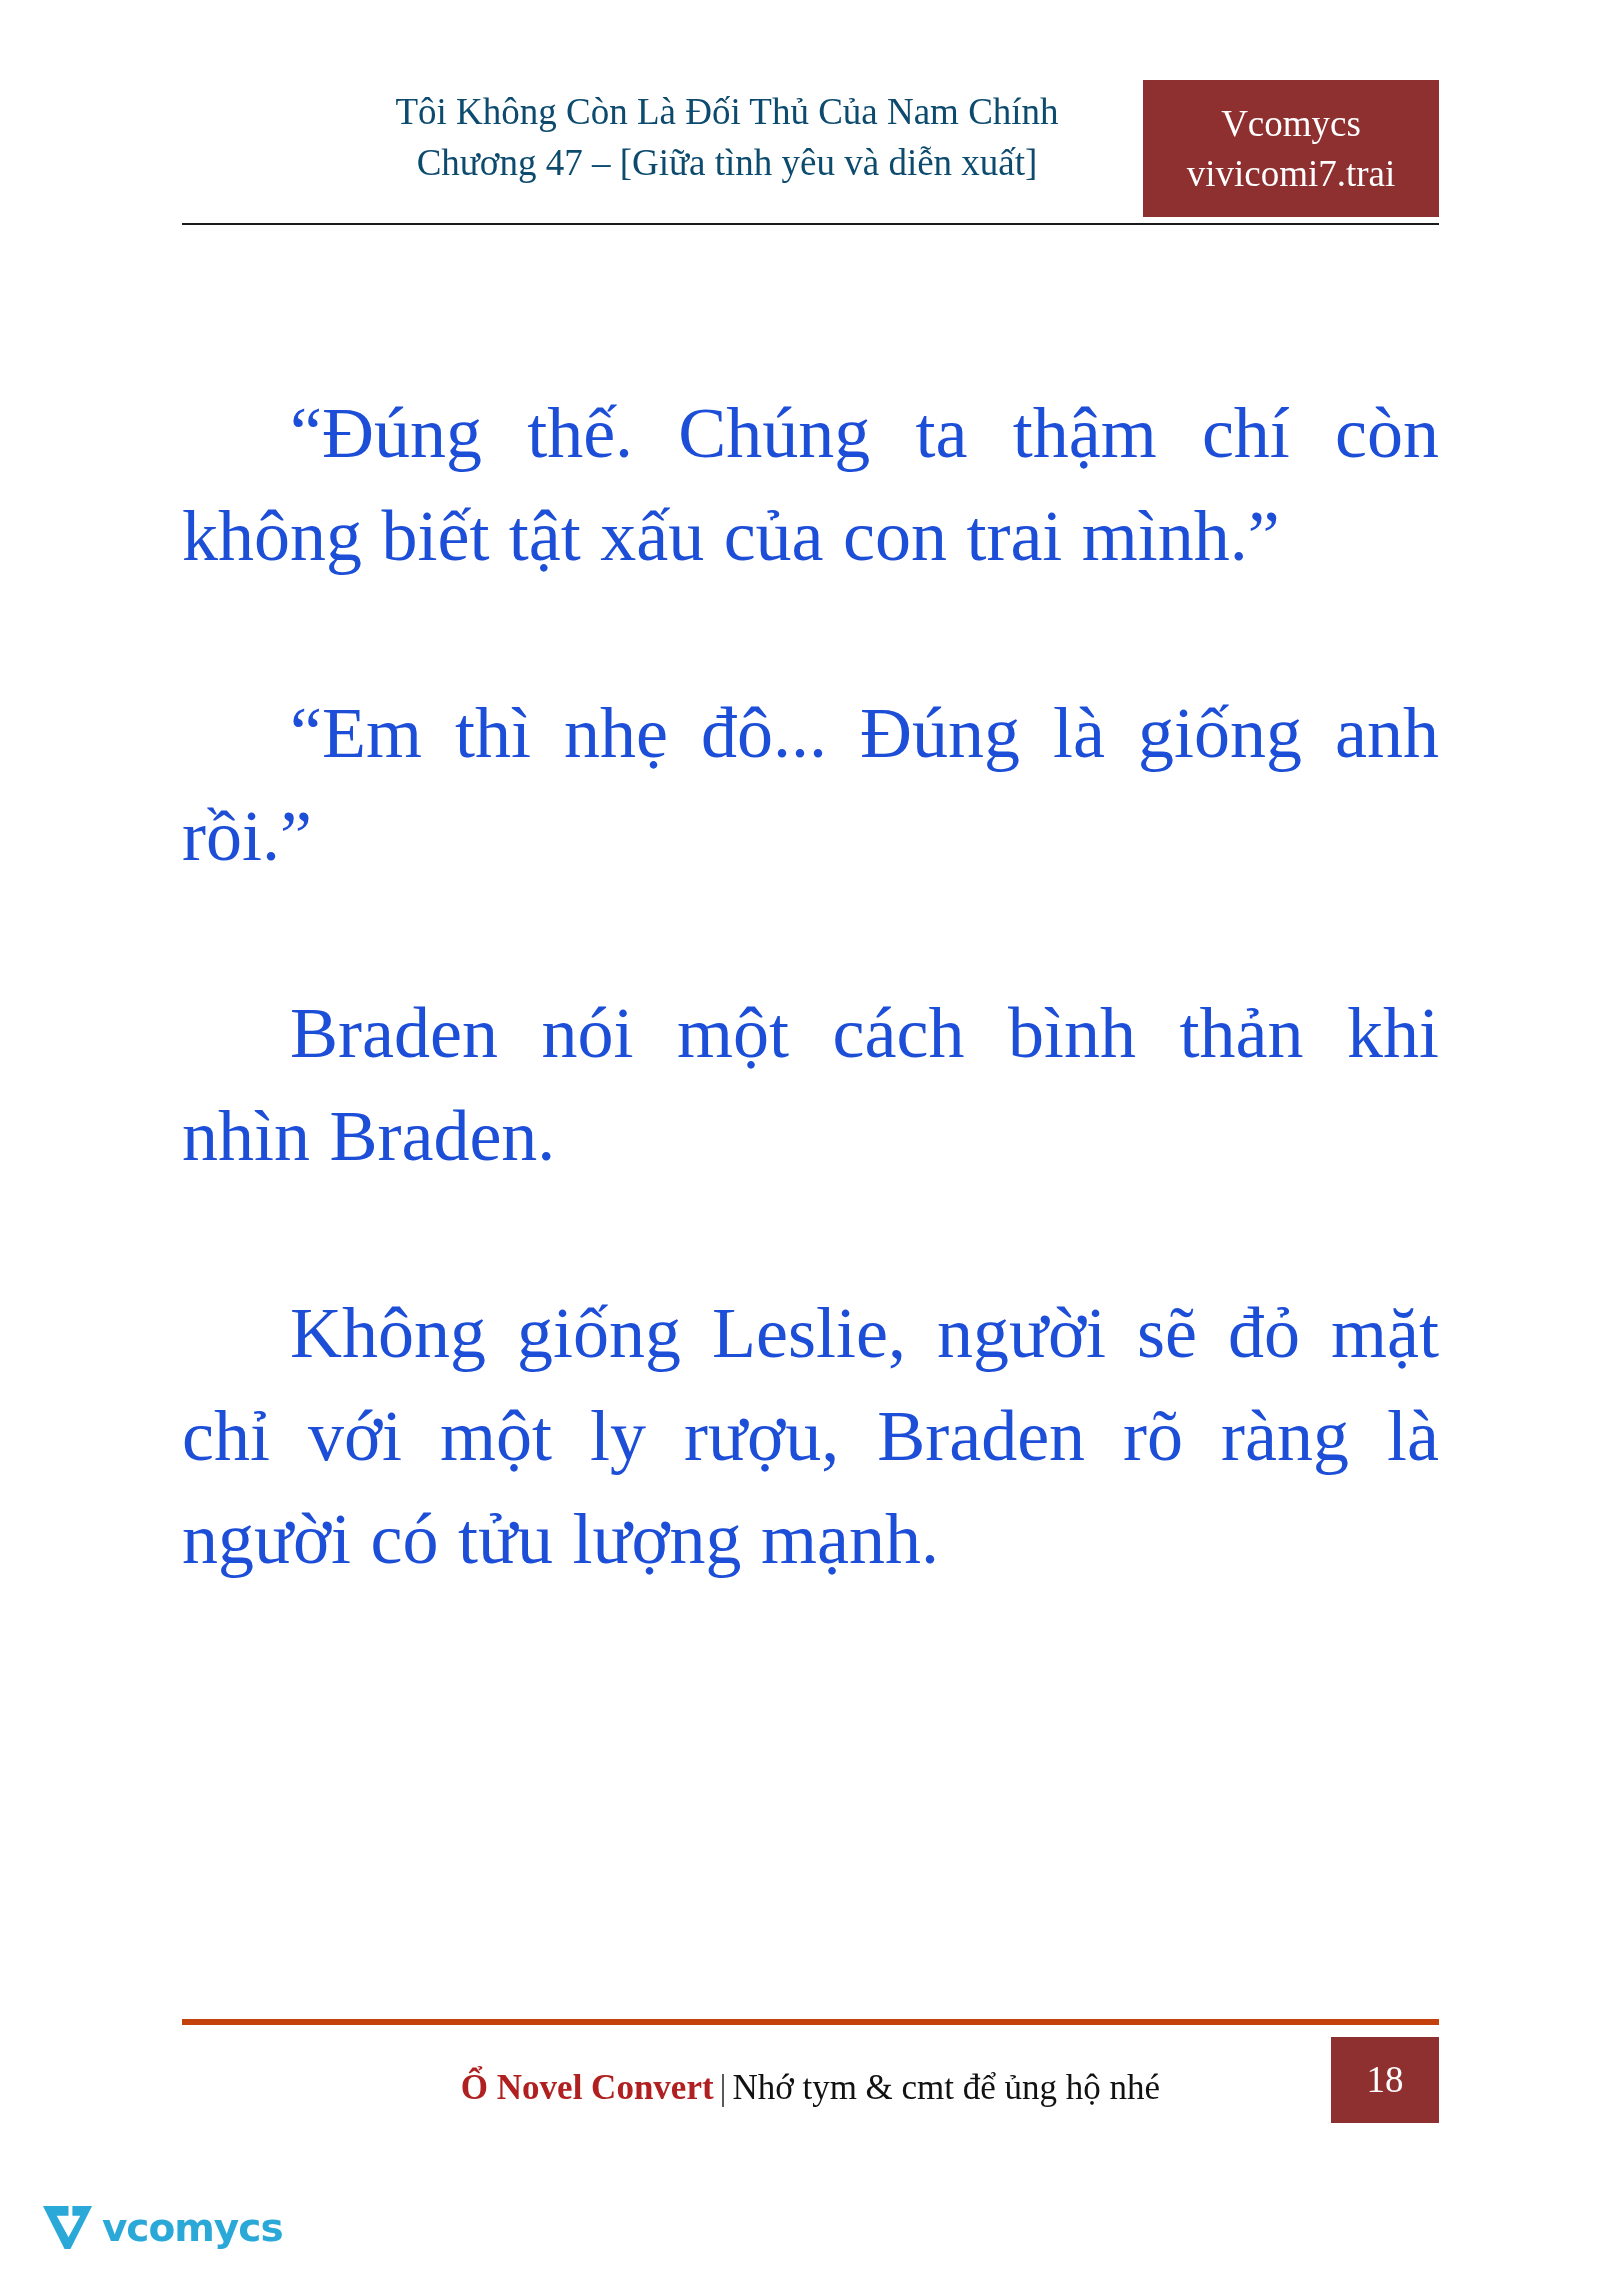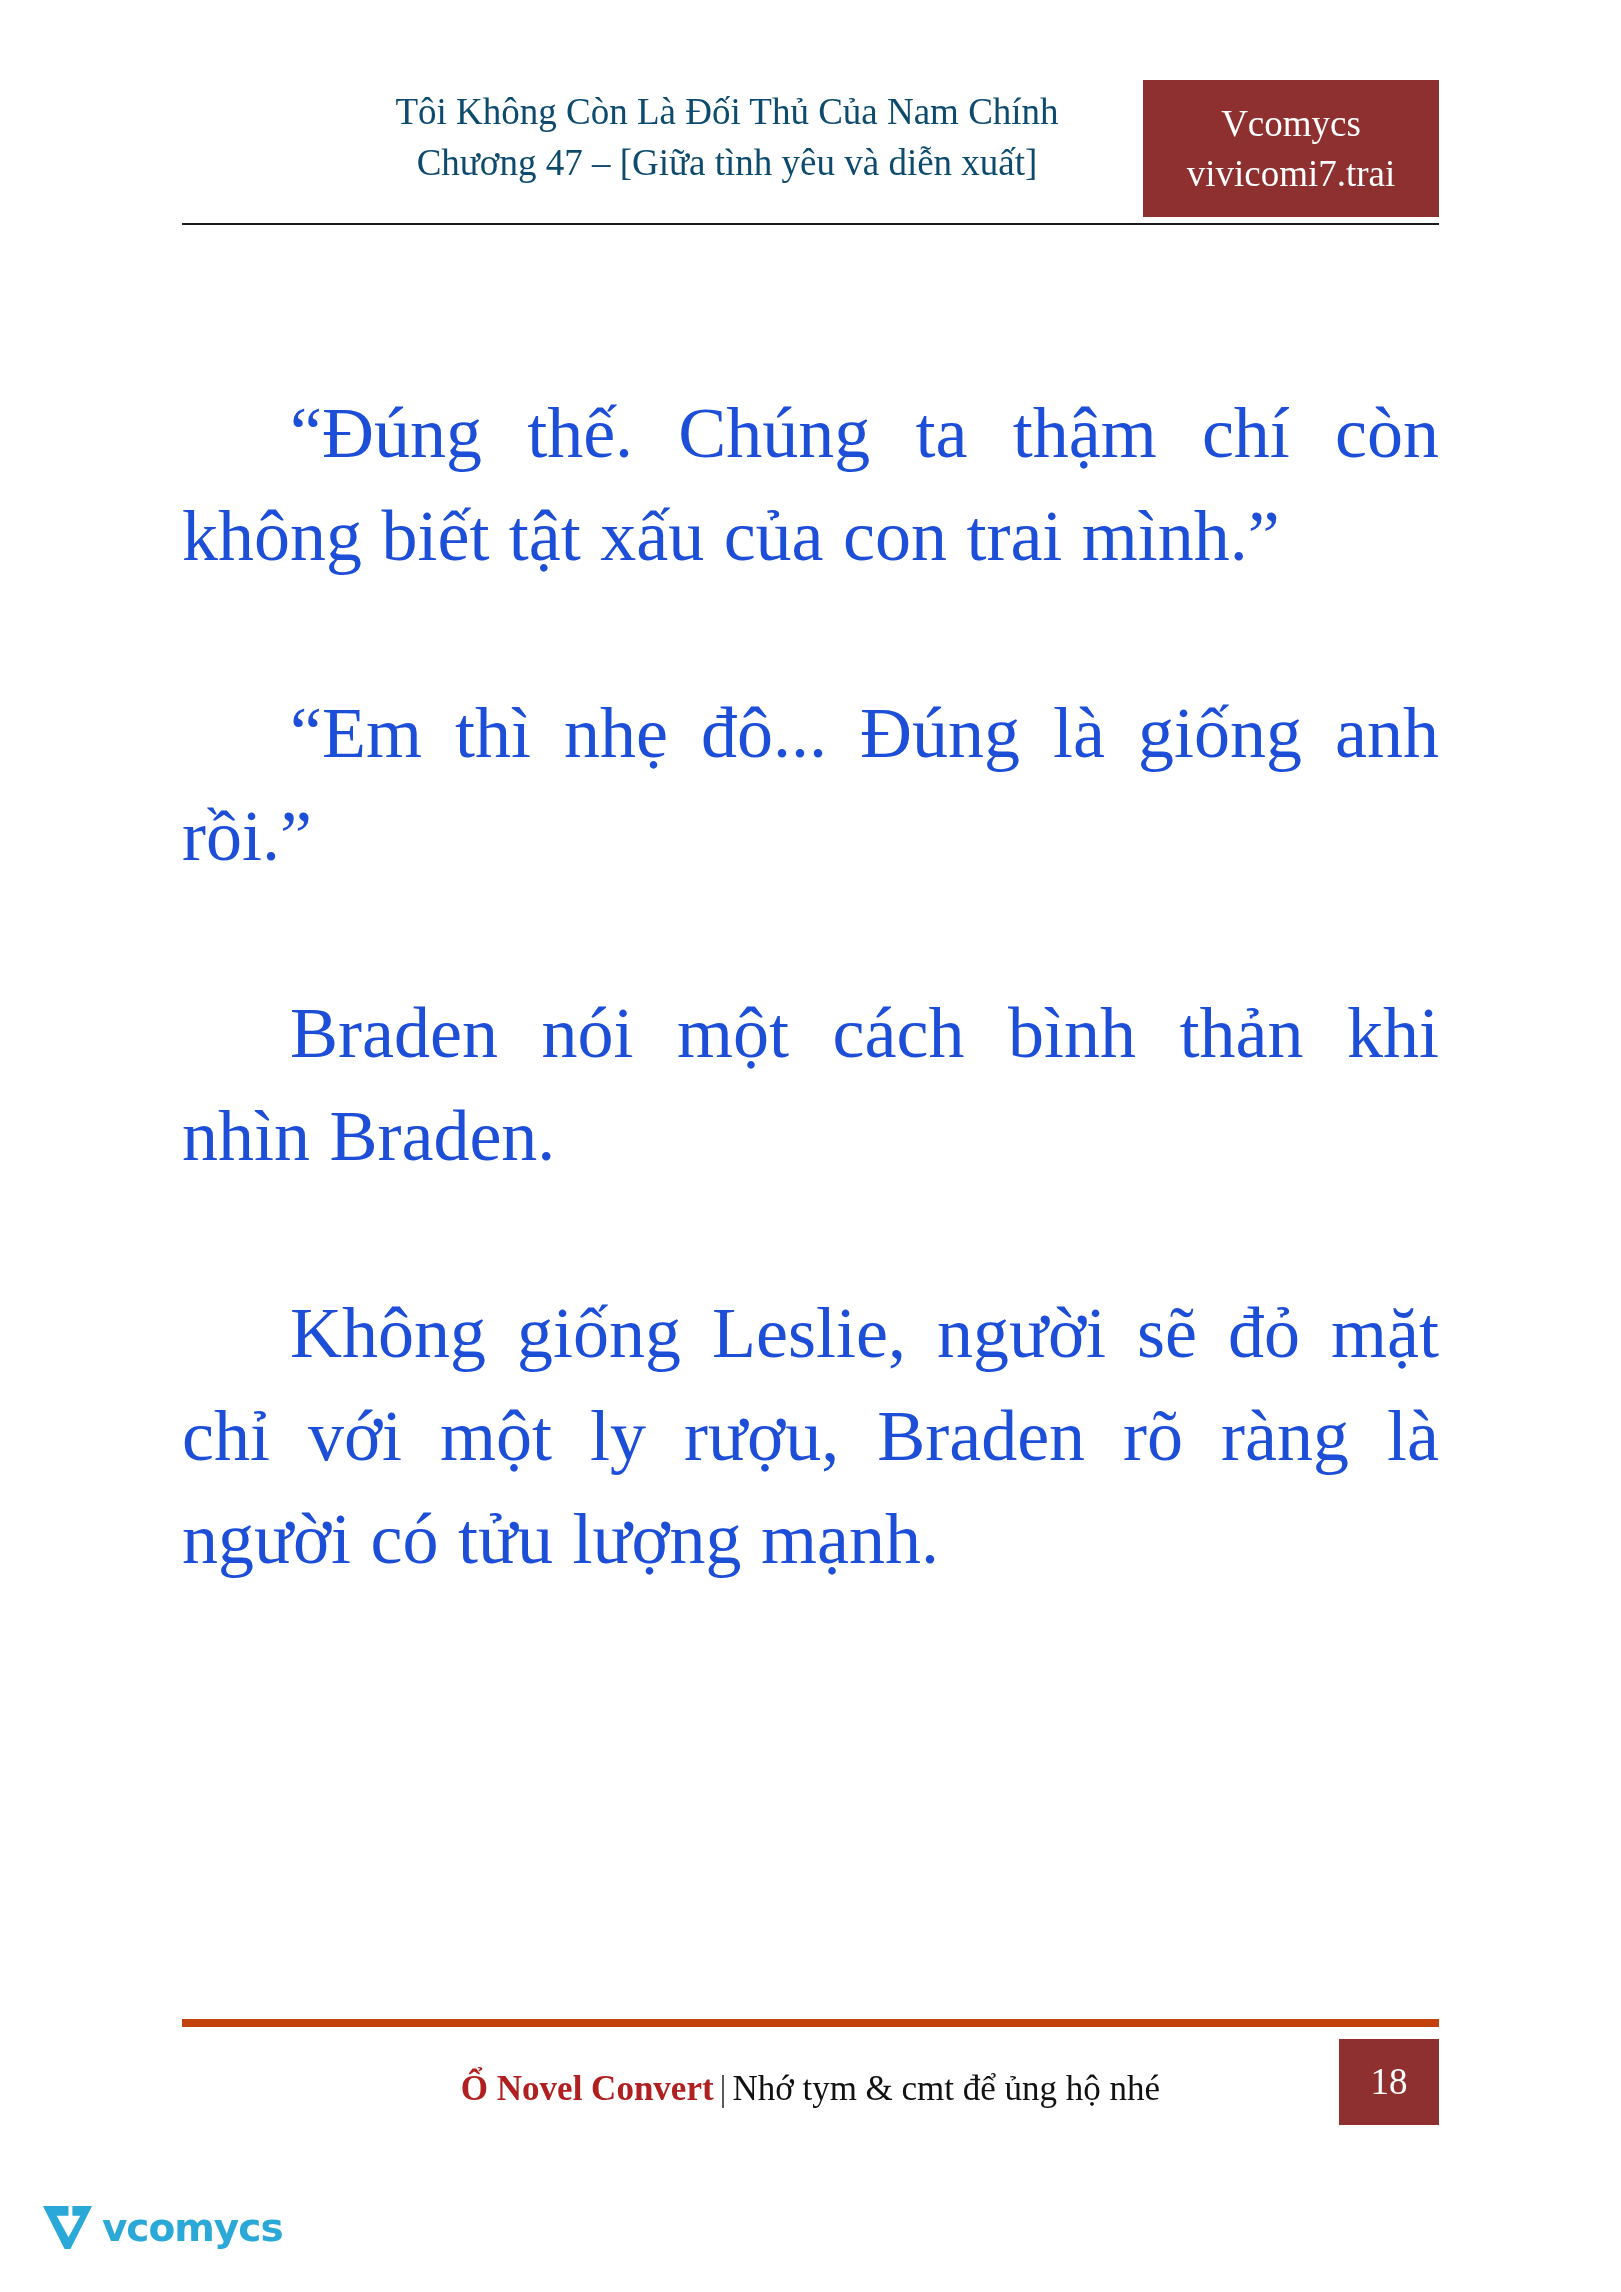--- a/index.html
+++ b/index.html
@@ -71,21 +71,21 @@
     word-spacing: 0.02em;
   }
   .para.last { margin-bottom: 0; }
 
   
   .page-footer {
     position: absolute;
     left: 182px;
     top: 2019px;
     width: 1257px;
-    border-top: 8px solid #c2410c;
+    border-top: 6px solid #c2410c;
     box-sizing: border-box;
     height: 118px;
   }
   .footer-inner {
     position: relative;
     height: 100%;
     display: flex;
     align-items: center;
     justify-content: center;
     padding-top: 13.7px;
@@ -101,21 +101,21 @@
     font-weight: bold;
   }
   .footer-sep {
     color: #444;
     padding: 0 5.9px;
   }
   .page-number {
     position: absolute;
     right: 0;
     top: 11.8px;
-    width: 100px;
+    width: 108px;
     height: 86px;
     background: #8f3030;
     color: #fff;
     font-size: 37px;
     display: flex;
     align-items: center;
     justify-content: center;
   }
 
   

